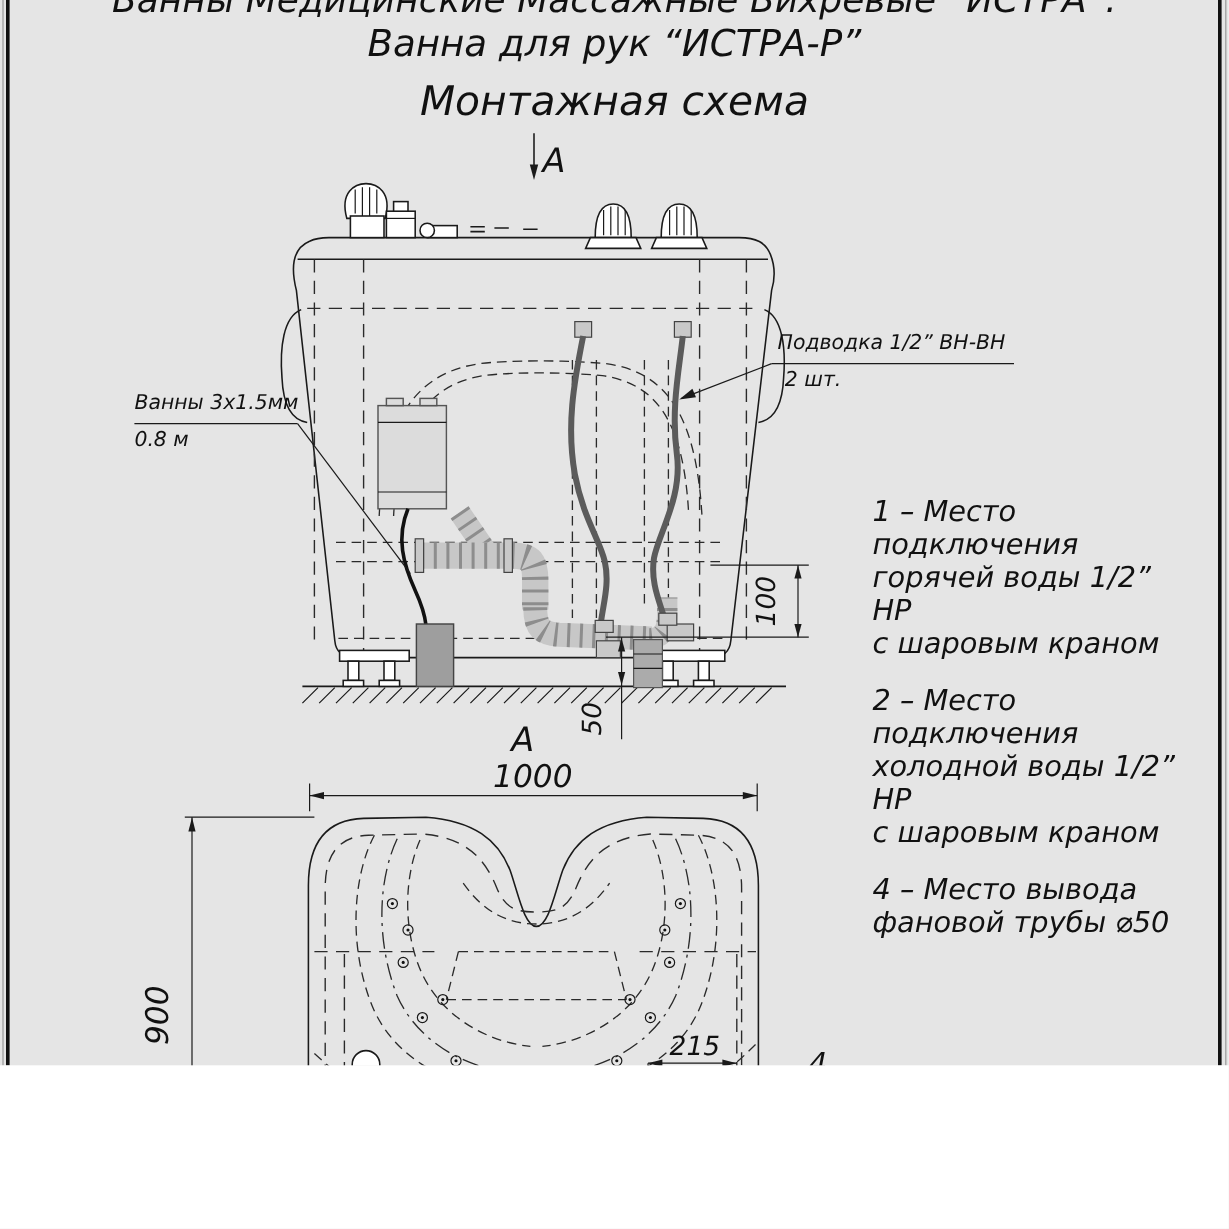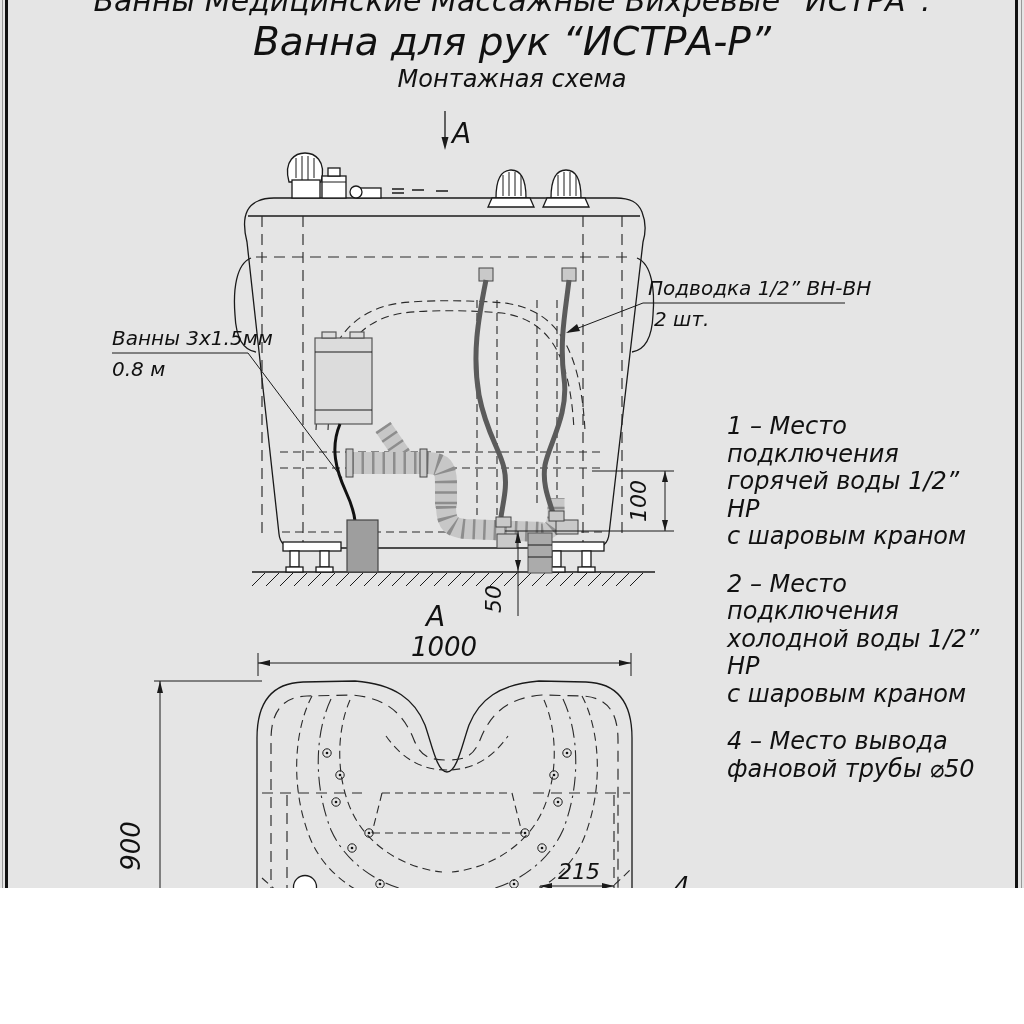--- a/index.html
+++ b/index.html
@@ -1,23 +1,23 @@
 <!DOCTYPE html>
 <html><head>
 <meta charset="utf-8">
 <style>
   html,body{margin:0;padding:0;background:#fff;}
   #canvas{position:relative;width:1024px;height:888px;background:#e5e5e5;overflow:hidden;
           font-family:"DejaVu Sans",sans-serif;color:#111;}
   .vline{position:absolute;top:0;bottom:0;}
   .title{position:absolute;left:0;right:0;text-align:center;font-style:italic;white-space:nowrap;}
   .t1{top:-17px;font-size:30px;}
-  .t2{top:19px;font-size:39px;}
-  .t3{top:65px;font-size:24px;}
-  .callout{position:absolute;font-style:italic;font-size:20px;white-space:nowrap;text-align:right;}
+  .t2{top:19px;font-size:31px;}
+  .t3{top:65px;font-size:34px;}
+  .callout{position:absolute;font-style:italic;font-size:17px;white-space:nowrap;text-align:right;}
   .legend{position:absolute;left:727px;top:413px;width:270px;font-style:italic;font-size:24px;line-height:27.5px;}
   .legend .item{white-space:pre-line;margin-bottom:20px;}
   svg{position:absolute;left:0;top:0;}
   svg text{font-family:"DejaVu Sans",sans-serif;font-style:italic;fill:#111;}
   .ln{stroke:#1a1a1a;stroke-width:1.3;fill:none;}
   .lnw{stroke:#1a1a1a;stroke-width:1.3;fill:#fff;}
   .thin{stroke:#1a1a1a;stroke-width:1;fill:none;}
   .gray{stroke:#6e6e6e;stroke-width:1;fill:none;}
   .dsh{stroke:#2a2a2a;stroke-width:1.15;fill:none;stroke-dasharray:11 7;}
   .dsh2{stroke:#2a2a2a;stroke-width:1.1;fill:none;stroke-dasharray:8 5;}

